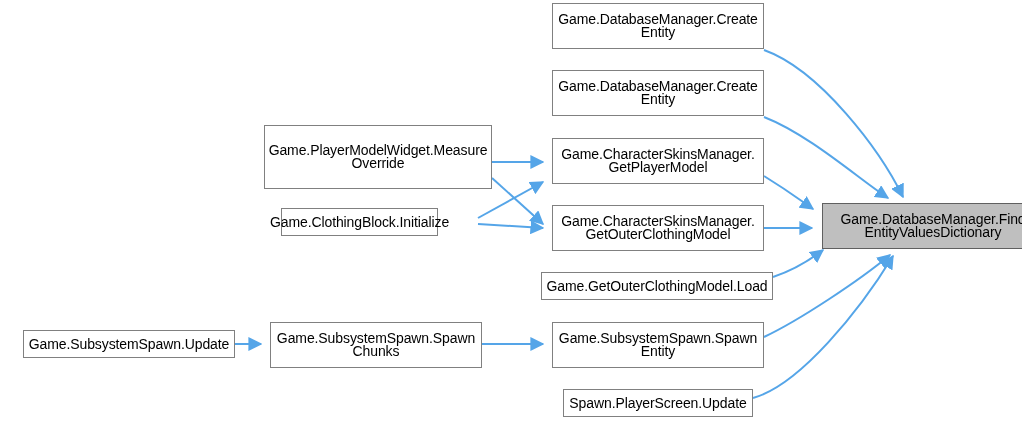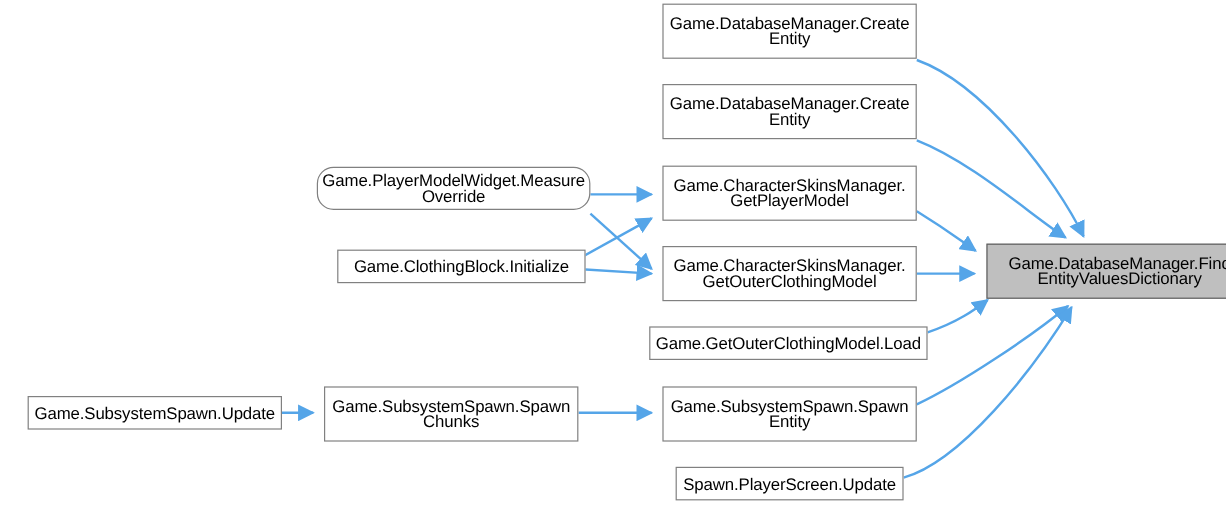--- a/index.html
+++ b/index.html
@@ -76,20 +76,20 @@
       <div class="node" style="left: 552px; top: 70px; width: 212px; height: 46px;">Game.DatabaseManager.Create
 Entity</div>
       <div class="node" style="left: 552px; top: 138px; width: 212px; height: 46px;">Game.CharacterSkinsManager.
 GetPlayerModel</div>
       <div class="node" style="left: 552px; top: 205px; width: 212px; height: 46px;">Game.CharacterSkinsManager.
 GetOuterClothingModel</div>
       <div class="node" style="left: 541px; top: 272px; width: 232px; height: 28px;">Game.GetOuterClothingModel.Load</div>
       <div class="node" style="left: 552px; top: 322px; width: 212px; height: 46px;">Game.SubsystemSpawn.Spawn
 Entity</div>
       <div class="node" style="left: 563px; top: 389px; width: 190px; height: 28px;">Spawn.PlayerScreen.Update</div>
-      <div class="node" style="left: 264px; top: 139px; width: 228px; height: 36px; border-radius: 14px;">Game.PlayerModelWidget.Measure
+      <div class="node" style="left: 264px; top: 125px; width: 228px; height: 64px;">Game.PlayerModelWidget.Measure
 Override</div>
-      <div class="node" style="left: 281px; top: 208px; width: 207px; height: 28px;">Game.ClothingBlock.Initialize</div>
+      <div class="node" style="left: 281px; top: 208px; width: 157px; height: 28px;">Game.ClothingBlock.Initialize</div>
       <div class="node" style="left: 270px; top: 322px; width: 212px; height: 46px;">Game.SubsystemSpawn.Spawn
 Chunks</div>
       <div class="node" style="left: 6px; top: 330px; width: 212px; height: 28px; margin-left: 17px;">Game.SubsystemSpawn.Update</div>
     </div>
 </div>
 
 </body></html>

